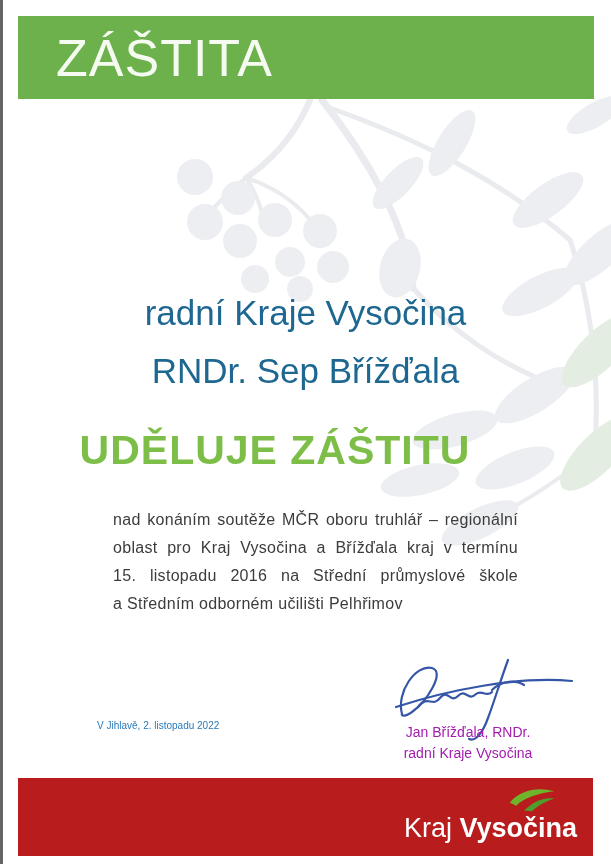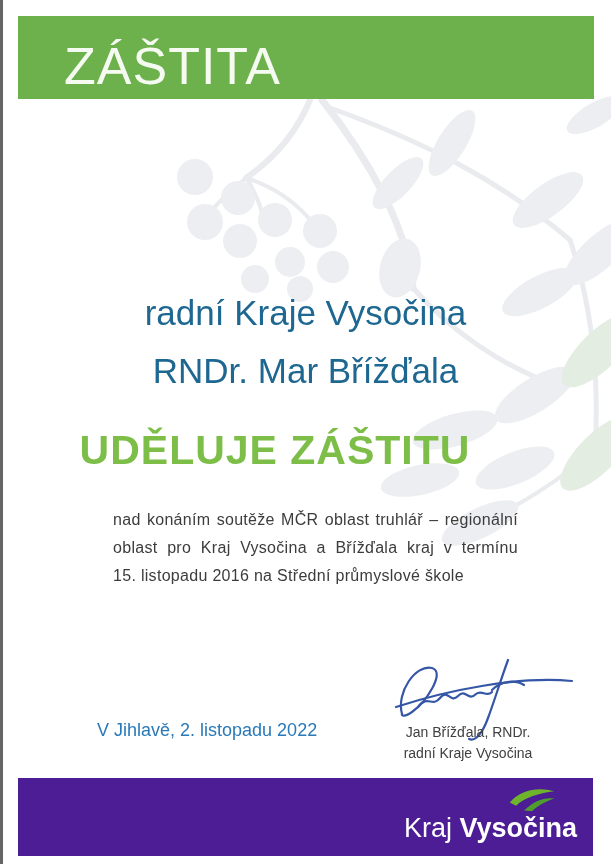--- a/index.html
+++ b/index.html
@@ -16,21 +16,21 @@
   }
   .watermark{
     position:absolute;left:0;top:0;width:611px;height:864px;
     pointer-events:none;
   }
   .header-bar{
     position:absolute;left:18px;top:16px;width:576px;height:83px;
     background:#6cb14c;
   }
   .header-title{
-    margin:8px;
+    margin:0;
     padding-left:38px;
     font-size:52px;font-weight:400;letter-spacing:1px;
     line-height:85px;color:#f6fbf2;
   }
   .recipient{
     position:absolute;left:0;top:284px;width:611px;
     text-align:center;
     color:#1d6791;
     font-size:35px;line-height:58px;font-weight:400;
   }
@@ -43,34 +43,34 @@
   }
   .body-text{
     position:absolute;left:113px;top:506px;width:405px;
     color:#3c3c3c;
     font-size:16px;line-height:28px;letter-spacing:.3px;
   }
   .body-line{text-align:justify;text-align-last:justify;}
   .body-line:last-child{text-align-last:left;}
   .place-date{
     position:absolute;left:97px;top:720px;
-    color:#2a79b8;font-size:18px;
+    color:#2a79b8;font-size:10px;
   }
   .signature-wrap{
     position:absolute;left:388px;top:652px;width:192px;height:95px;
     pointer-events:none;
   }
   .signer{
     position:absolute;left:383px;top:722px;width:170px;
     text-align:center;
-    color:#404040;font-size:14px;line-height:21px;
+    color:#a21caf;font-size:14px;line-height:21px;
   }
   .footer-bar{
     position:absolute;left:18px;top:778px;width:575px;height:78px;
-    background:#4c1d95;
+    background:#b91c1c;
   }
   .logo-swoosh{
     position:absolute;right:32px;top:7px;width:58px;height:27px;
   }
   .logo-text{
     position:absolute;right:16px;bottom:12px;
     color:#ffffff;font-size:27px;white-space:nowrap;
     font-family:"Liberation Sans","DejaVu Sans",sans-serif;
   }
   .logo-kraj{font-weight:400;}
@@ -124,29 +124,30 @@
   </svg>
 
   <div class="scan-edge"></div>
 
   <div class="header-bar">
     <h1 class="header-title">ZÁŠTITA</h1>
   </div>
 
   <div class="recipient">
     <div>radní Kraje Vysočina</div>
-    <div>RNDr. Mar Břížďala</div>
+    <div>RNDr. Sep Břížďala</div>
   </div>
 
   <h2 class="grant-heading">UDĚLUJE ZÁŠTITU</h2>
 
   <div class="body-text">
-    <div class="body-line">nad konáním soutěže MČR oblast truhlář – regionální</div>
+    <div class="body-line">nad konáním soutěže MČR oboru truhlář – regionální</div>
     <div class="body-line">oblast pro Kraj Vysočina a Břížďala kraj v termínu</div>
     <div class="body-line">15. listopadu 2016 na Střední průmyslové škole</div>
+    <div class="body-line">a Středním odborném učilišti Pelhřimov</div>
   </div>
 
   <div class="place-date">V Jihlavě, 2. listopadu 2022</div>
 
   <svg class="signature-wrap" viewBox="0 0 192 95" xmlns="http://www.w3.org/2000/svg" aria-hidden="true">
     <g stroke="#2b4ea2" stroke-width="2.2" fill="none" stroke-linecap="round" opacity="0.95">
       <path d="M 14,62 C 8,40 28,12 44,16 C 58,20 38,50 24,60 C 17,65 13,64 14,62"></path>
       <path d="M 30,55 C 40,42 44,56 52,46 C 60,36 62,52 70,44 C 78,36 80,50 88,42 C 94,37 98,46 104,40"></path>
       <path d="M 120,8 C 112,30 106,50 100,66 C 95,80 88,90 81,87"></path>
       <path d="M 104,38 C 114,28 128,28 136,33"></path>

